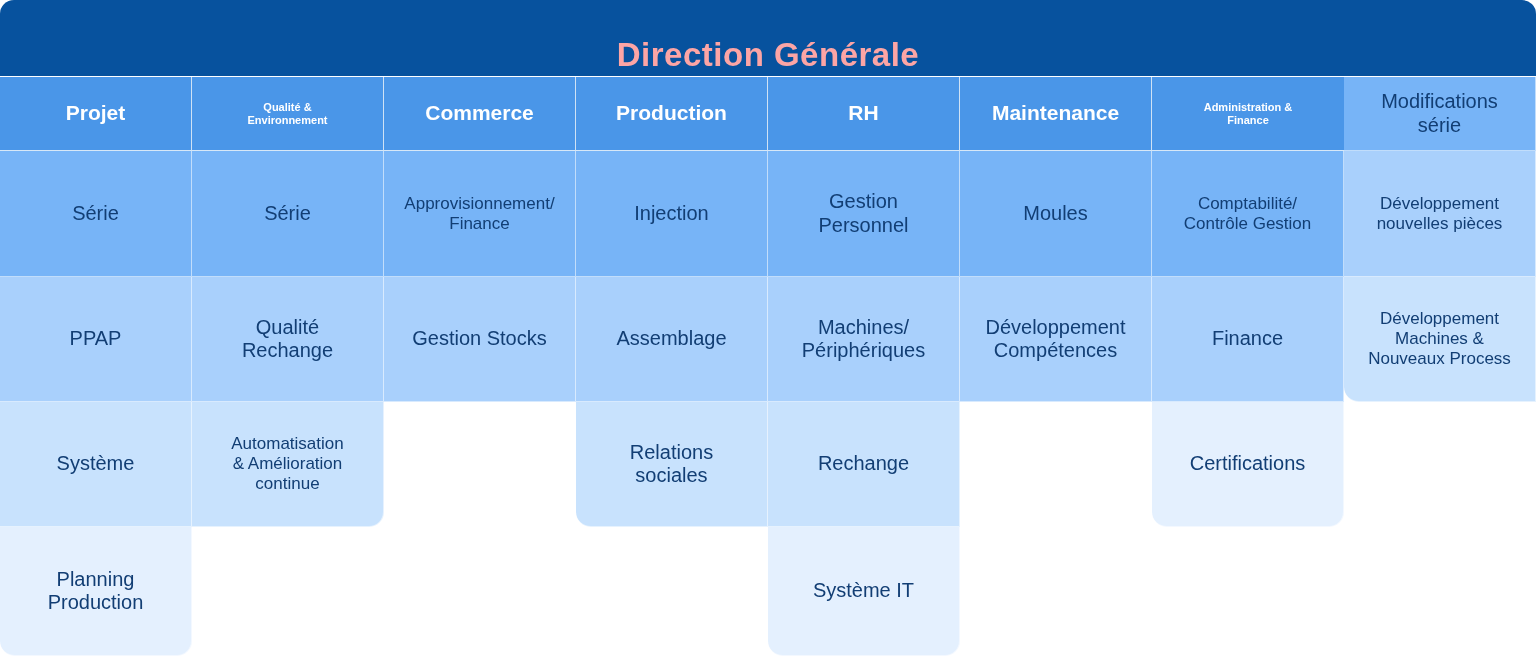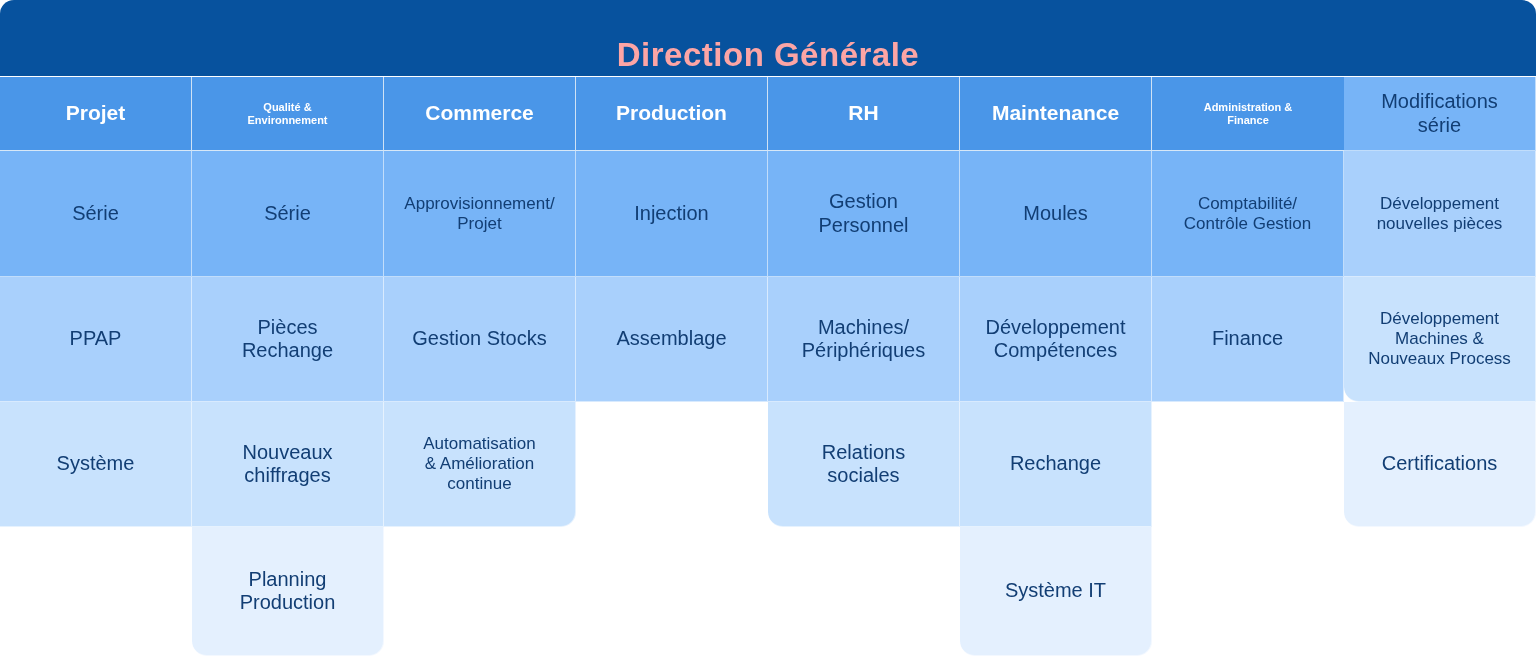--- a/index.html
+++ b/index.html
@@ -123,21 +123,21 @@
 série</span>
       </div>
       <div class="cell r1">
         <span class="txt">Série</span>
       </div>
       <div class="cell r1">
         <span class="txt">Série</span>
       </div>
       <div class="cell r1 small">
         <span class="txt">Approvisionnement/
-Projet</span>
+Finance</span>
       </div>
       <div class="cell r1">
         <span class="txt">Injection</span>
       </div>
       <div class="cell r1">
         <span class="txt">Gestion
 Personnel</span>
       </div>
       <div class="cell r1">
         <span class="txt">Moules</span>
@@ -147,21 +147,21 @@
 Contrôle Gestion</span>
       </div>
       <div class="cell r2 small">
         <span class="txt">Développement
 nouvelles pièces</span>
       </div>
       <div class="cell r2">
         <span class="txt">PPAP</span>
       </div>
       <div class="cell r2">
-        <span class="txt">Pièces
+        <span class="txt">Qualité
 Rechange</span>
       </div>
       <div class="cell r2">
         <span class="txt">Gestion Stocks</span>
       </div>
       <div class="cell r2">
         <span class="txt">Assemblage</span>
       </div>
       <div class="cell r2">
         <span class="txt">Machines/
@@ -175,24 +175,20 @@
         <span class="txt">Finance</span>
       </div>
       <div class="cell r3 small br-bl">
         <span class="txt">Développement
 Machines &amp;
 Nouveaux Process</span>
       </div>
       <div class="cell r3">
         <span class="txt">Système</span>
       </div>
-      <div class="cell r3">
-        <span class="txt">Nouveaux
-chiffrages</span>
-      </div>
       <div class="cell r3 small br-br">
         <span class="txt">Automatisation
 &amp; Amélioration
 continue</span>
       </div>
       <div class="cell empty"></div>
       <div class="cell r3 br-bl">
         <span class="txt">Relations
 sociales</span>
       </div>

